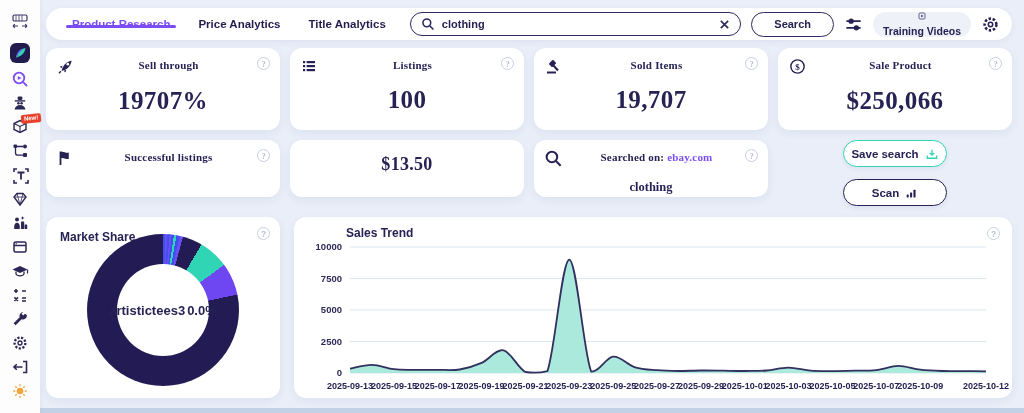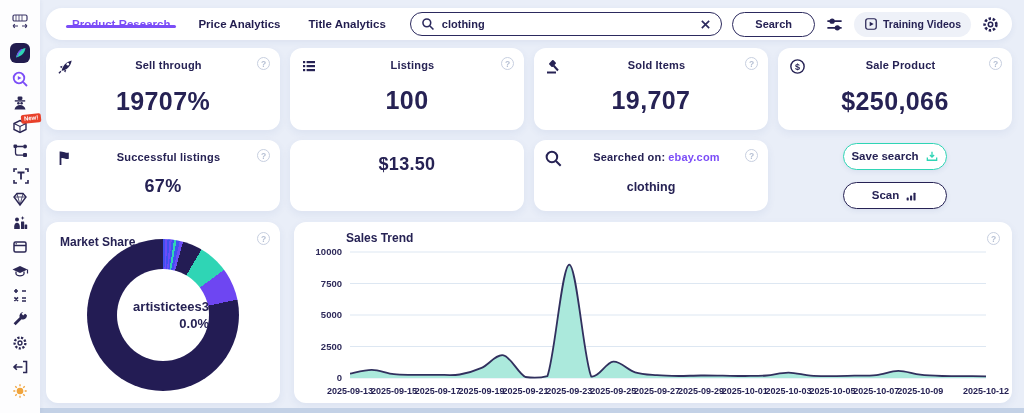--- a/index.html
+++ b/index.html
@@ -25,49 +25,49 @@
   
   .topbar { height:32px; background:#fff; border-radius:17px; display:flex; align-items:center; padding:0 12px; gap:10px; box-shadow:0 2px 6px rgba(49,73,138,.07); margin-bottom:8px; }
   .tabs { display:flex; align-items:center; height:100%; }
   .tab { position:relative; display:flex; align-items:center; padding:0 14px; font-size:11.5px; font-weight:700; color:#221d4f; cursor:pointer; white-space:nowrap; }
   .tab.active { color:#7b4df7; }
   .tab.active::after { content:""; position:absolute; left:8px; right:8px; bottom:2px; height:3px; border-radius:2px; background:#7b4df7; }
   .searchbox { flex:1; max-width:420px; height:24px; border:1.6px solid #2c2a5e; border-radius:13px; display:flex; align-items:center; padding:0 10px; gap:7px; background:#fff; }
   .searchbox input { flex:1; border:none; outline:none; background:transparent; font-size:11px; font-weight:700; color:#262254; font-family:inherit; }
   .icon-btn { border:none; background:transparent; color:#2c2a5e; cursor:pointer; display:flex; align-items:center; justify-content:center; padding:0; }
   .search-btn { height:25px; padding:0 22px; border:1.6px solid #2c2a5e; border-radius:13px; background:#fff; font-size:11px; font-weight:700; color:#262254; cursor:pointer; font-family:inherit; }
-  .training-btn { height:25px; padding:0 10px; border:none; border-radius:13px; background:#eef1f8; font-size:10.5px; font-weight:700; color:#262254; cursor:pointer; display:flex; align-items:center; gap:5px; font-family:inherit; white-space:nowrap; }
+  .training-btn { height:25px; padding:0 10px; border:none; border-radius:13px; background:#eef1f8; font-size:10.5px; font-weight:700; color:#262254; cursor:pointer; display:flex; align-items:center; gap:5px; font-family:inherit; white-space:nowrap;flex-direction:column; }
 
   
   .row1 { display:grid; grid-template-columns:repeat(4,1fr); gap:10px; margin-bottom:10px; }
   .row2 { display:grid; grid-template-columns:repeat(4,1fr); gap:10px; margin-bottom:11px; }
   .card { background:#fff; border-radius:12px; box-shadow:0 3px 8px rgba(49,73,138,.07); }
-  .stat { padding:9px 10px 6px; height:82px; }
-  .stat.small { height:71px; }
+  .stat { padding:9px 10px 6px; height:82px;font-family:Liberation Serif, serif; }
+  .stat.small { height:57px; }
   .head { display:flex; align-items:flex-start; }
   .head .ic { width:24px; color:#262254; }
   .head .title { flex:1; text-align:center; font-size:11px; font-weight:800; letter-spacing:.2px; padding-top:2px; }
   .site { color:#7b4df7; margin-left:3px; }
   .help { width:13px; height:13px; border-radius:50%; border:1.2px solid #c7cfe0; color:#b6c0d4; font-size:8.5px; font-weight:700; display:flex; align-items:center; justify-content:center; cursor:pointer; flex:none; }
   .big-val { text-align:center; font-size:25px; font-weight:900; letter-spacing:.4px; margin-top:7px; }
   .mid-val { text-align:center; font-size:18px; font-weight:900; letter-spacing:.3px; margin-top:5px; }
   .kw-val { text-align:center; font-size:12.5px; font-weight:800; margin-top:8px; }
 
   .action-col { display:flex; flex-direction:column; align-items:center; justify-content:center; gap:12px; }
   .pill-btn { width:104px; height:27px; border-radius:14px; background:#fff; font-size:11.5px; font-weight:700; color:#262254; display:flex; align-items:center; justify-content:center; gap:6px; cursor:pointer; font-family:inherit; box-shadow:0 2px 5px rgba(49,73,138,.08); }
   .pill-btn.save { border:1.5px solid #2fd5b5; }
   .pill-btn.scan { border:1.5px solid #262254; }
 
   
   .row3 { display:grid; grid-template-columns:234px 1fr; gap:14px; }
   .market-card { position:relative; height:181px; padding:10px 14px; }
   .card-title { font-size:12px; font-weight:800; }
   .market-card .help { position:absolute; top:10px; right:10px; }
   .donut { position:absolute; left:41px; top:17px; width:152px; height:152px; border-radius:50%; }
-  .donut-hole { position:absolute; left:30px; top:30px; width:92px; height:92px; background:#fff; border-radius:50%; display:flex; flex-direction:column; align-items:flex-end; justify-content:center; font-size:13px; font-weight:600; gap:2px; }
+  .donut-hole { position:absolute; left:30px; top:30px; width:92px; height:92px; background:#fff; border-radius:50%; display:flex; align-items:center; justify-content:center; font-size:13px; font-weight:600; gap:2px; }
   .trend-card { position:relative; height:181px; }
   .trend-card .card-title { position:absolute; left:52px; top:9px; }
   .trend-card .help { position:absolute; top:10px; right:12px; }
   .chartbox { position:absolute; left:1px; bottom:2px; }
   .chartbox text { font-family:"Liberation Sans","DejaVu Sans",sans-serif; }
 </style>
 </head>
 <body>
 
 <div class="app">
@@ -306,21 +306,20 @@
         <div class="head">
           <span class="ic">
             <svg width="18" height="18" viewBox="0 0 18 18" fill="#262254">
               <path d="M4.5 2.5v13.5" stroke="#262254" stroke-width="1.8"></path>
               <path d="M4.5 3.2c2.6-1.6 5.2 1.4 8.3.4v6.2c-3.1 1-5.7-2-8.3-.4z"></path>
             </svg>
           </span>
           <span class="title">Successful listings</span>
           <span class="help">?</span>
         </div>
-        <div class="mid-val">67%</div>
       </div>
 
       <div class="card stat small">
         <div class="mid-val">$13.50</div>
       </div>
 
       <div class="card stat small">
         <div class="head">
           <span class="ic">
             <svg width="19" height="19" viewBox="0 0 18 18" fill="none" stroke="#262254" stroke-width="1.9">

